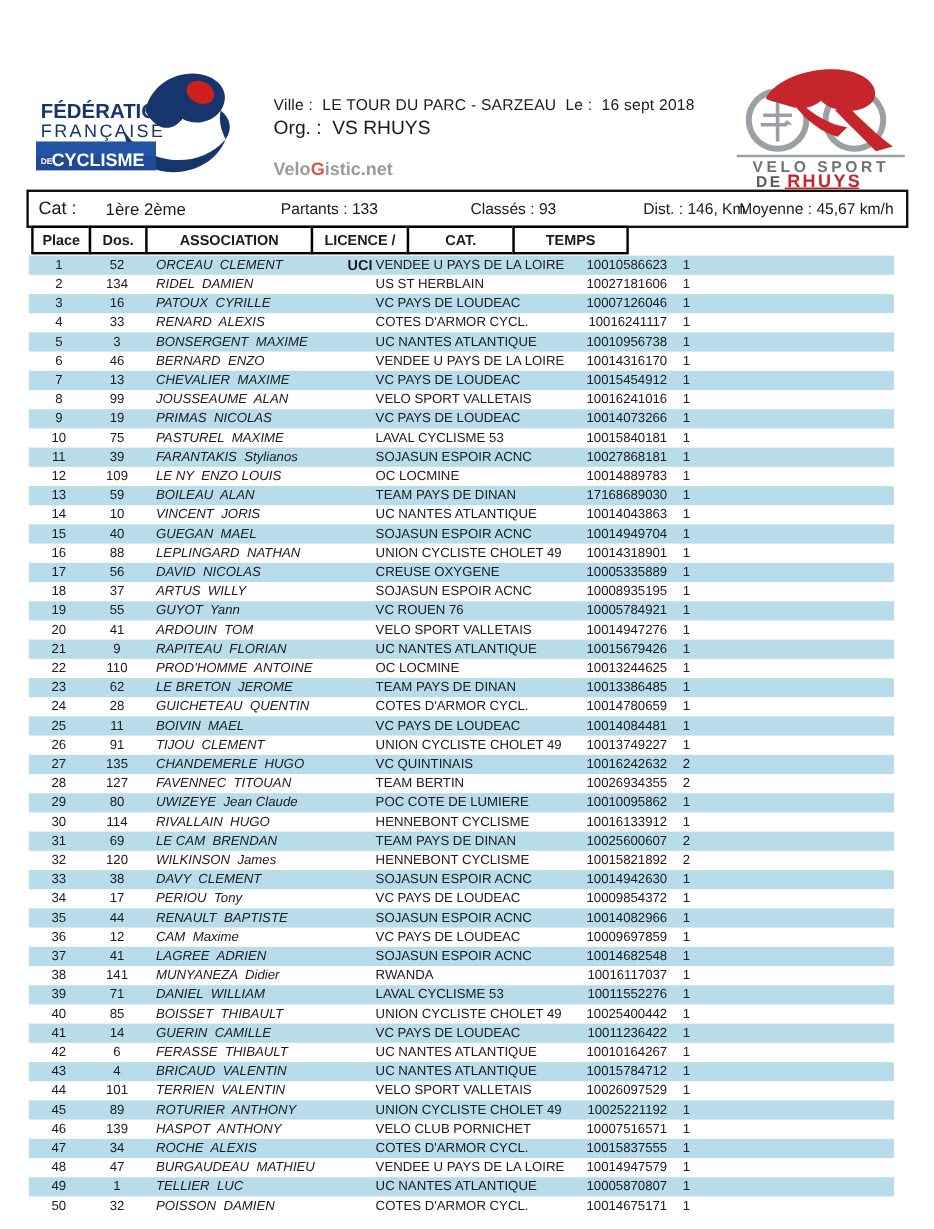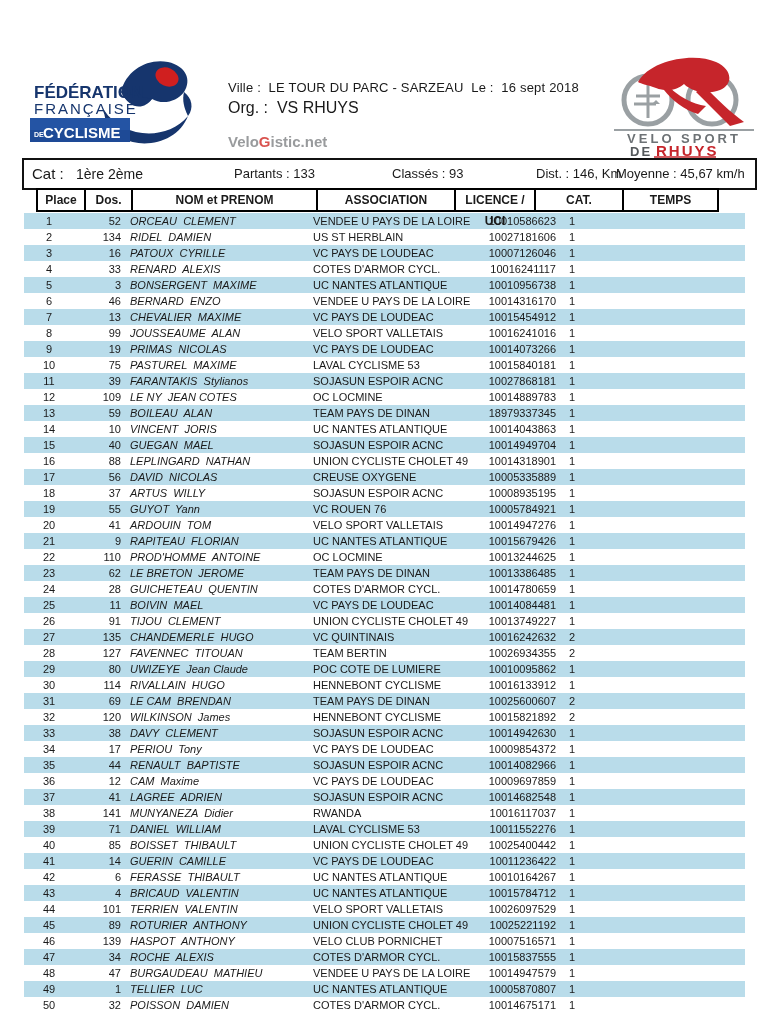--- a/index.html
+++ b/index.html
@@ -14,41 +14,41 @@
   .org-line  { font-size:16px; margin-top:4px; white-space:pre; }
   .velogistic { font-size:15px; margin-top:16px; color:#999b9d; font-weight:bold; }
   .velogistic .g-red { color:#d9534f; }
   #vsr-logo { position:absolute; left:608px; top:56px; }
 
   
   #info-bar { position:absolute; left:22px; top:158px; width:735px; height:32px;
               border:2px solid #111; background:#fff; font-size:13px; }
   #info-bar span { position:absolute; top:6px; white-space:pre; }
   .cat-label { left:8px;  font-size:15px; top:5px !important; }
-  .cat-value { left:52px; font-size:14px; }
+  .cat-value { left:64px; font-size:14px; }
   .partants  { left:210px; }
   .classes   { left:368px; }
   .dist      { left:512px; }
   .moyenne   { left:592px; }
 
   
   #results { position:absolute; left:24px; top:188px; width:721px; }
   .thead { display:flex; }
   .th { border:2px solid #000; margin-left:-2px; height:24px; line-height:21px;
         text-align:center; font-weight:bold; font-size:12px; background:#fff; }
-  .th:first-child { margin-left:12px; }
+  .th:first-child { margin-left:2px; }
   .tbody { margin-top:1px; }
   .trow { display:flex; height:16px; line-height:16px; font-size:11px; }
   .trow.odd { background:#b9dcea; }
   .cell { overflow:hidden; white-space:pre; }
   
   .w-place { width:50px; } .w-dos { width:49px; } .w-name { width:187px; }
   .w-assoc { width:140px; } .w-lic { width:82px; } .w-cat { width:90px; } .w-temps { width:97px; }
   .c-place { width:50px; text-align:center; }
-  .c-dos   { width:47px; text-align:right; }
+  .c-dos   { width:47px; text-align:center; }
   .c-name  { width:187px; text-align:left; padding-left:9px;font-style:italic; }
   .c-assoc { width:174px; text-align:left; padding-left:5px; }
   .c-lic   { width:82px; text-align:right; padding-right:8px; }
   .c-cat   { width:80px; text-align:left; padding-left:5px; }
   .c-temps { width:97px; text-align:right;margin-top:15px; }
 </style>
 </head>
 <body>
 
 <div id="page">
@@ -103,21 +103,20 @@
     <span class="partants">Partants : 133</span>
     <span class="classes">Classés : 93</span>
     <span class="dist">Dist. : 146, Km</span>
     <span class="moyenne">Moyenne : 45,67 km/h</span>
   </div>
 
   <div id="results">
     <div class="thead">
       <div class="th w-place">Place</div>
       <div class="th w-dos">Dos.</div>
-      <div class="th w-name">NOM et PRENOM</div>
       <div class="th w-assoc">ASSOCIATION</div>
       <div class="th w-lic">LICENCE / UCI</div>
       <div class="th w-cat">CAT.</div>
       <div class="th w-temps">TEMPS</div>
     </div>
     <div class="tbody">
         <div class="trow odd">
           <div class="cell c-place">1</div>
           <div class="cell c-dos">52</div>
           <div class="cell c-name">ORCEAU  CLEMENT</div>
@@ -212,32 +211,32 @@
           <div class="cell c-dos">39</div>
           <div class="cell c-name">FARANTAKIS  Stylianos</div>
           <div class="cell c-assoc">SOJASUN ESPOIR ACNC</div>
           <div class="cell c-lic">10027868181</div>
           <div class="cell c-cat">1</div>
           <div class="cell c-temps"></div>
         </div>
         <div class="trow even">
           <div class="cell c-place">12</div>
           <div class="cell c-dos">109</div>
-          <div class="cell c-name">LE NY  JEAN COTES</div>
+          <div class="cell c-name">LE NY  ENZO LOUIS</div>
           <div class="cell c-assoc">OC LOCMINE</div>
           <div class="cell c-lic">10014889783</div>
           <div class="cell c-cat">1</div>
           <div class="cell c-temps"></div>
         </div>
         <div class="trow odd">
           <div class="cell c-place">13</div>
           <div class="cell c-dos">59</div>
           <div class="cell c-name">BOILEAU  ALAN</div>
           <div class="cell c-assoc">TEAM PAYS DE DINAN</div>
-          <div class="cell c-lic">18979337345</div>
+          <div class="cell c-lic">17168689030</div>
           <div class="cell c-cat">1</div>
           <div class="cell c-temps"></div>
         </div>
         <div class="trow even">
           <div class="cell c-place">14</div>
           <div class="cell c-dos">10</div>
           <div class="cell c-name">VINCENT  JORIS</div>
           <div class="cell c-assoc">UC NANTES ATLANTIQUE</div>
           <div class="cell c-lic">10014043863</div>
           <div class="cell c-cat">1</div>

